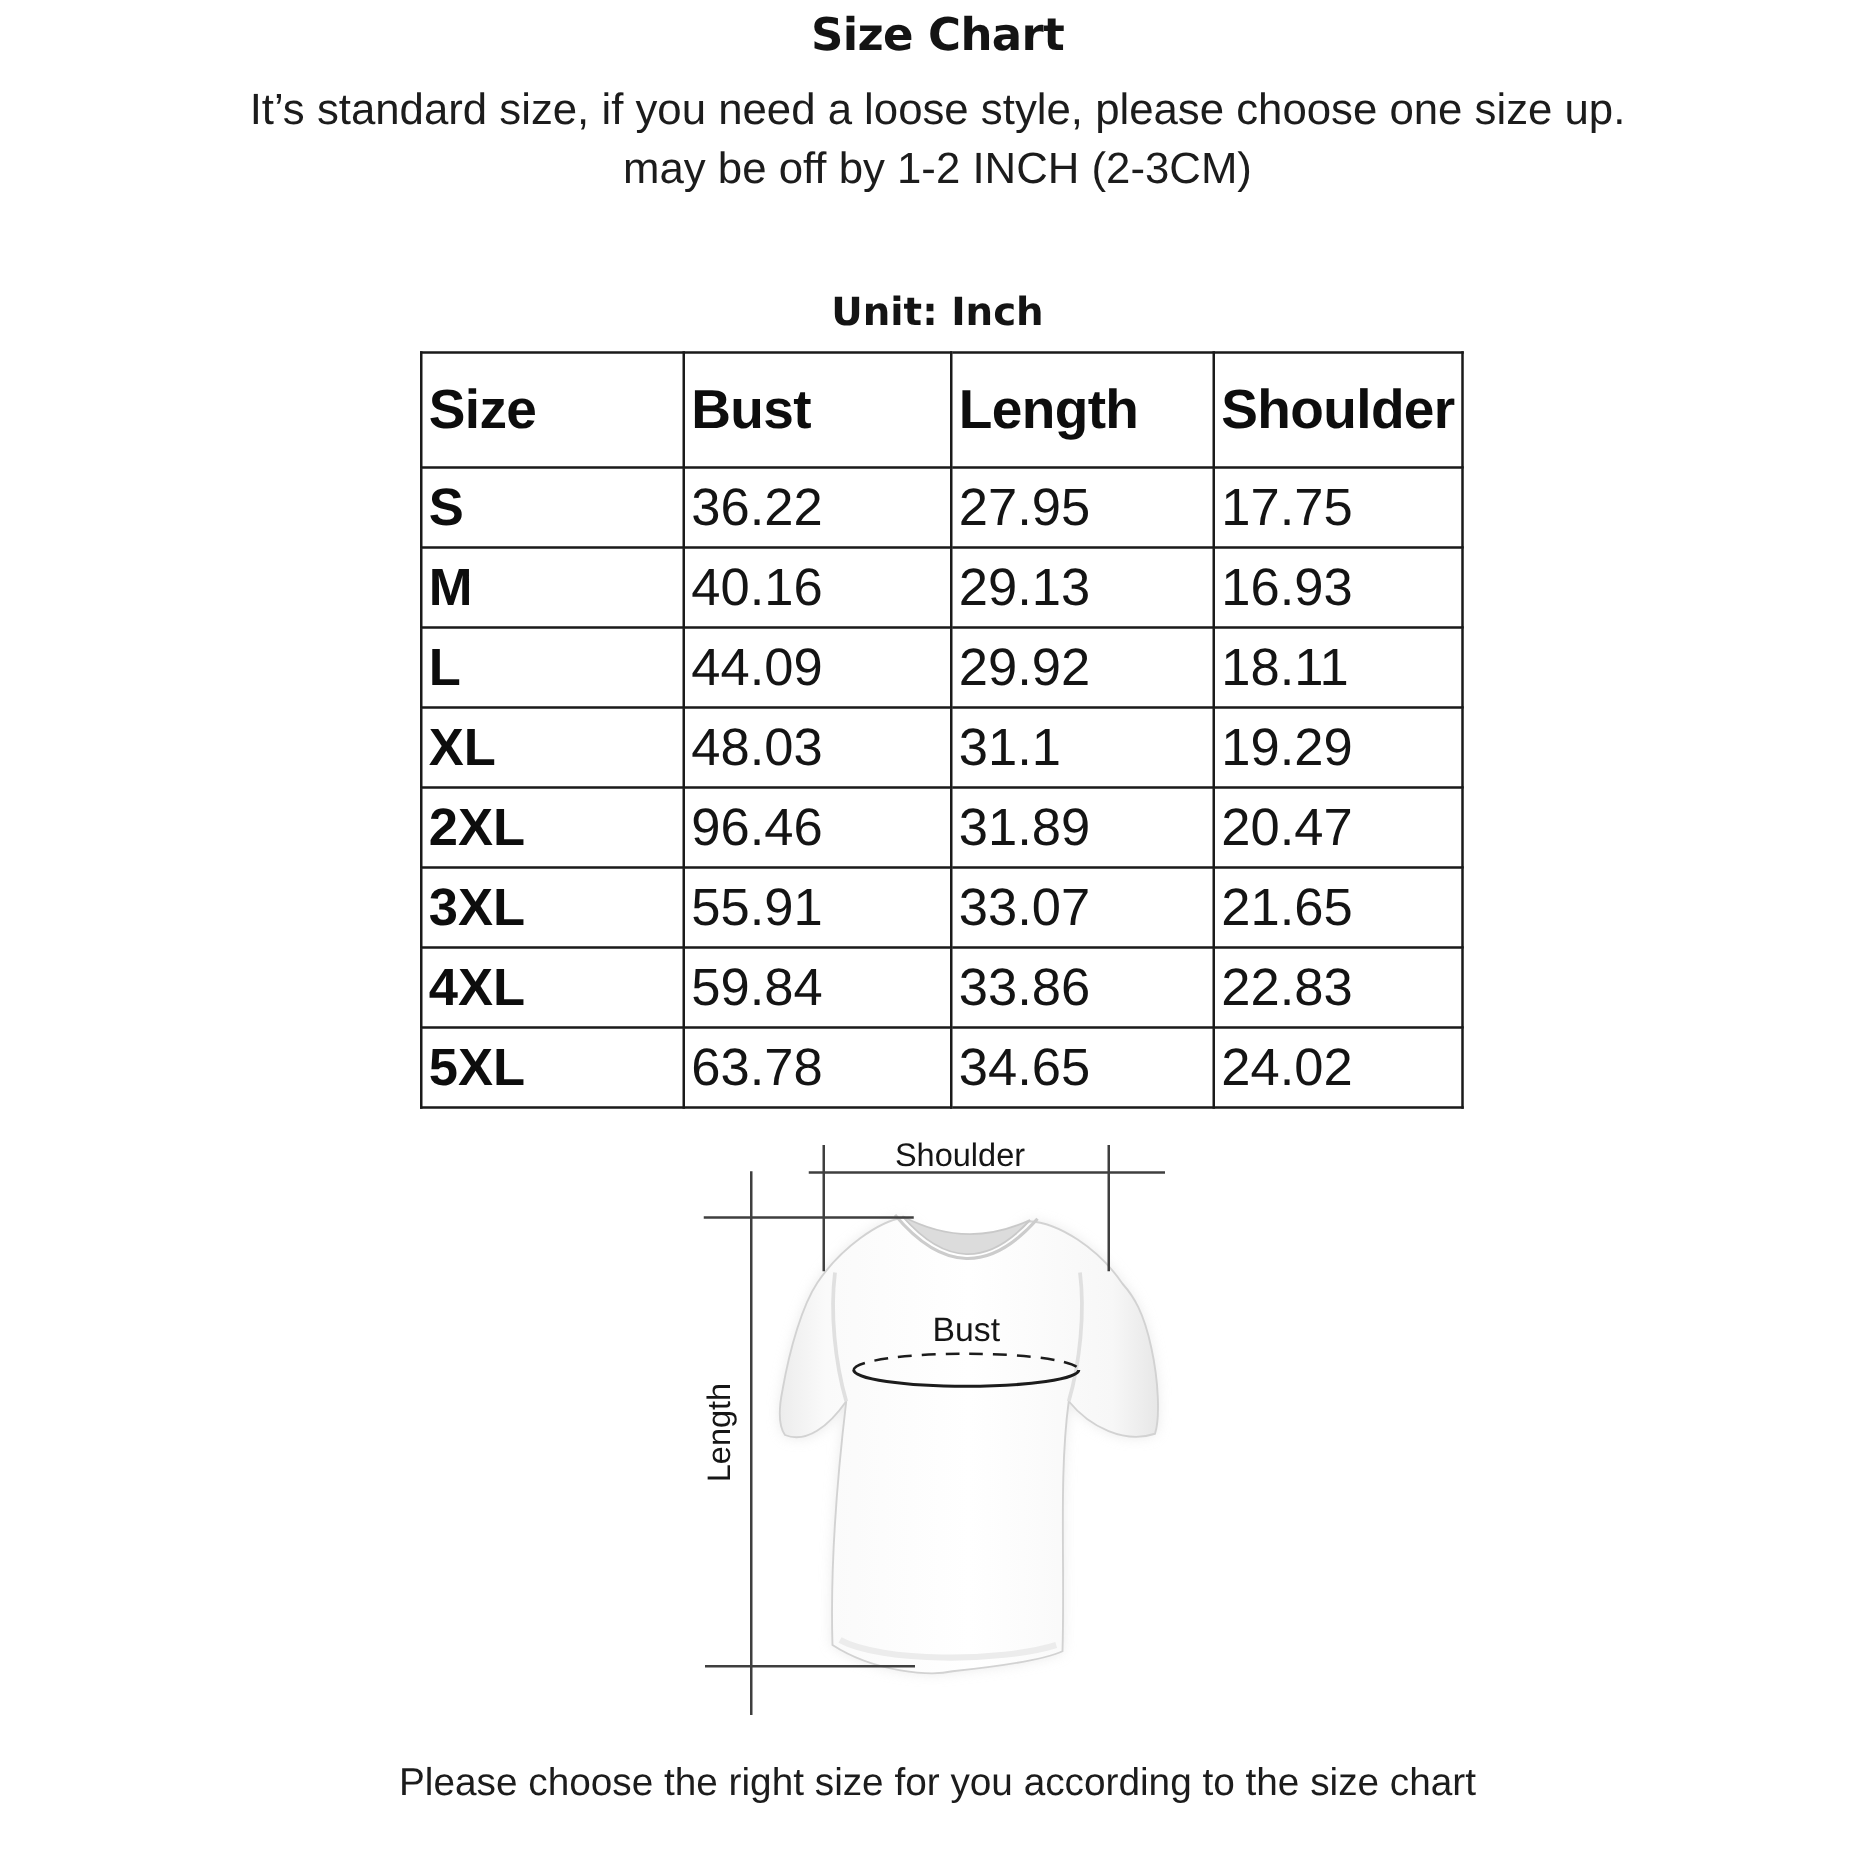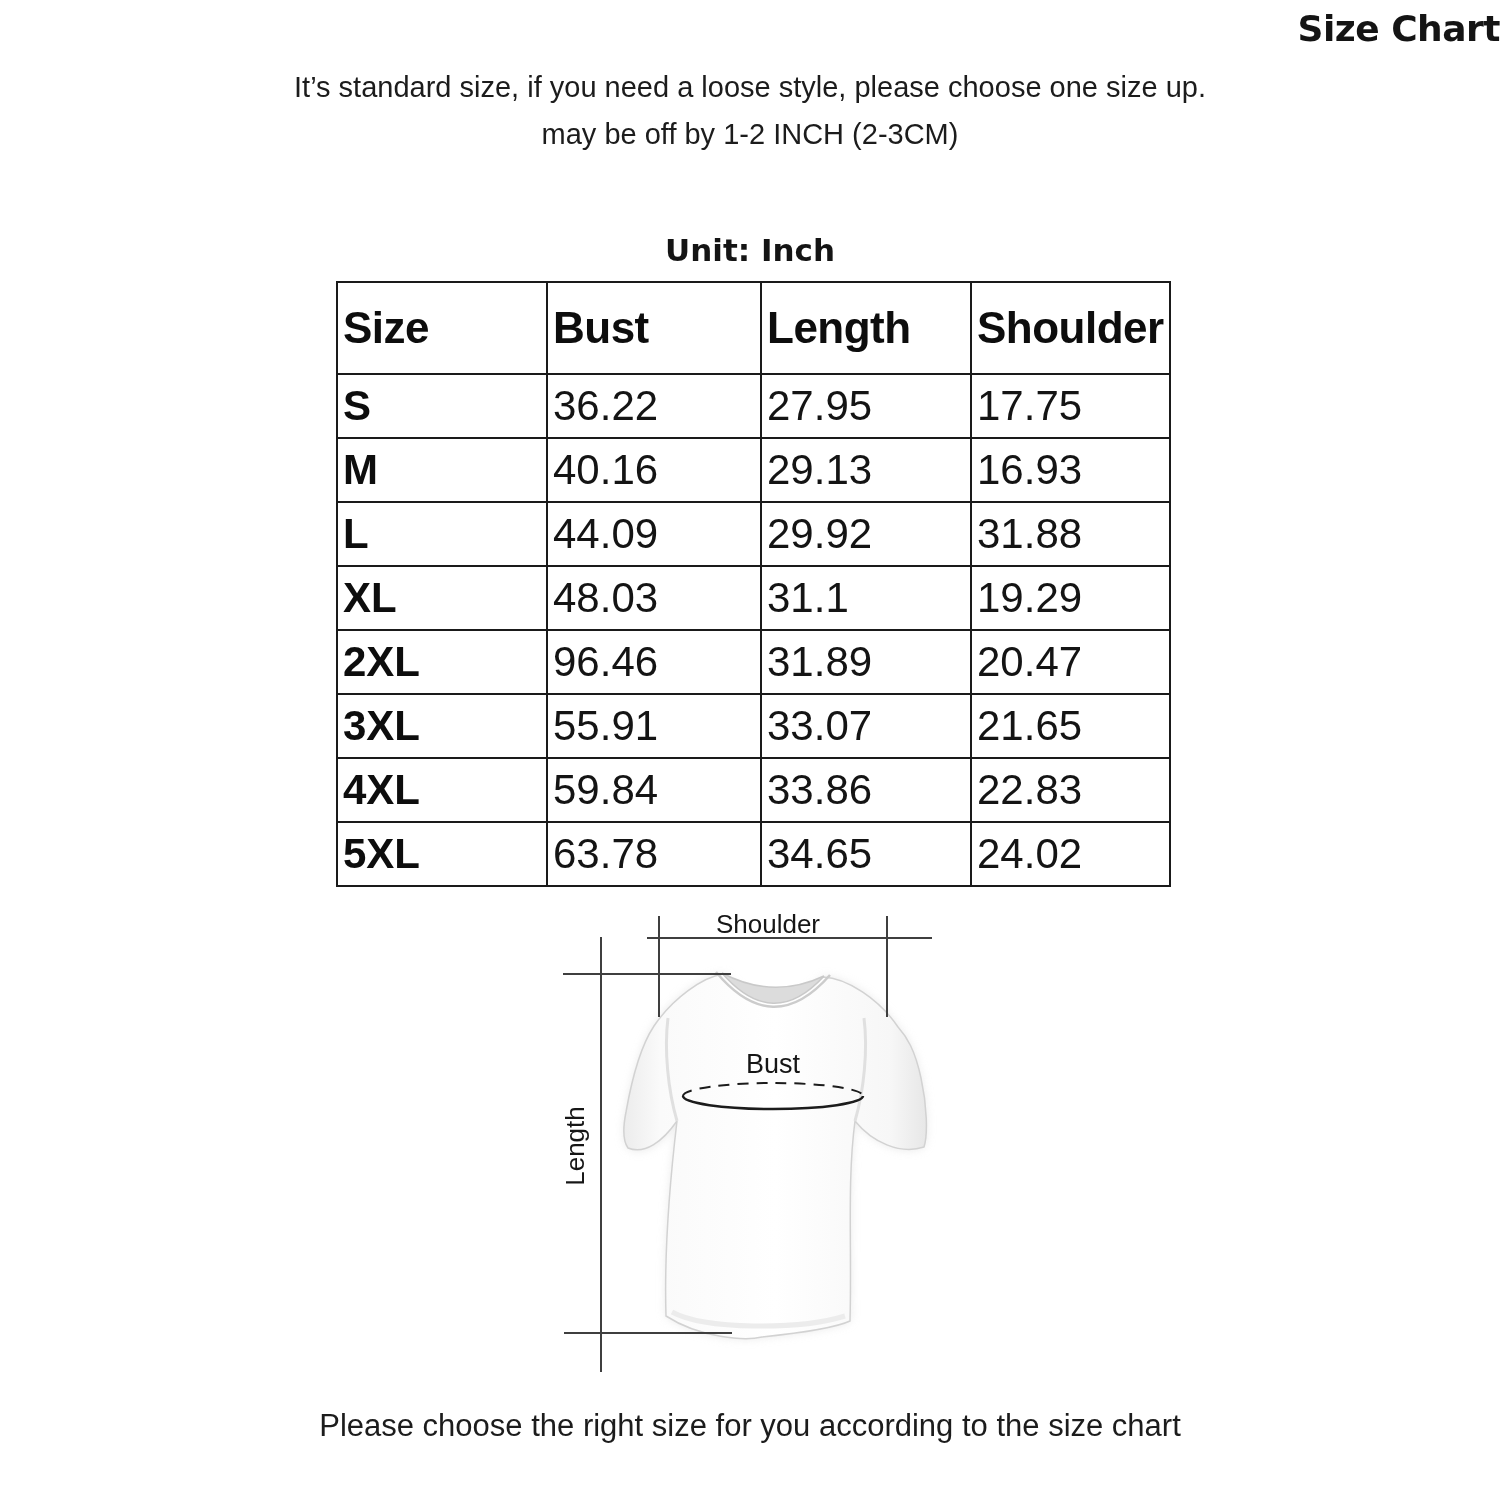--- a/index.html
+++ b/index.html
@@ -6,29 +6,29 @@
   .page{
     position:relative;
     width:1500px;height:1500px;
     background:#ffffff;
     font-family:"DejaVu Sans","Liberation Sans",sans-serif;
     color:#111111;
     overflow:hidden;
   }
   .title{
     position:absolute;top:8px;left:0;width:100%;
-    text-align:right;
+    text-align:center;
     font-size:36px;font-weight:bold;
     letter-spacing:-0.5px;
     color:#141414;
   }
   .intro{
     position:absolute;top:64px;left:0;width:100%;
     text-align:center;
-    font-size:29px;line-height:47px;
+    font-size:35px;line-height:47px;
     color:#1c1c1c;
     font-family:"Liberation Sans",sans-serif;
   }
   .unit{
     position:absolute;top:218px;left:0;width:100%;
     text-align:center;
     font-size:31px;font-weight:bold;
     color:#141414;
     margin-top:14px;
   }
@@ -118,21 +118,21 @@
       <tr>
         <td class="size-col">M</td>
         <td>40.16</td>
         <td>29.13</td>
         <td>16.93</td>
       </tr>
       <tr>
         <td class="size-col">L</td>
         <td>44.09</td>
         <td>29.92</td>
-        <td>31.88</td>
+        <td>18.11</td>
       </tr>
       <tr>
         <td class="size-col">XL</td>
         <td>48.03</td>
         <td>31.1</td>
         <td>19.29</td>
       </tr>
       <tr>
         <td class="size-col">2XL</td>
         <td>96.46</td>

